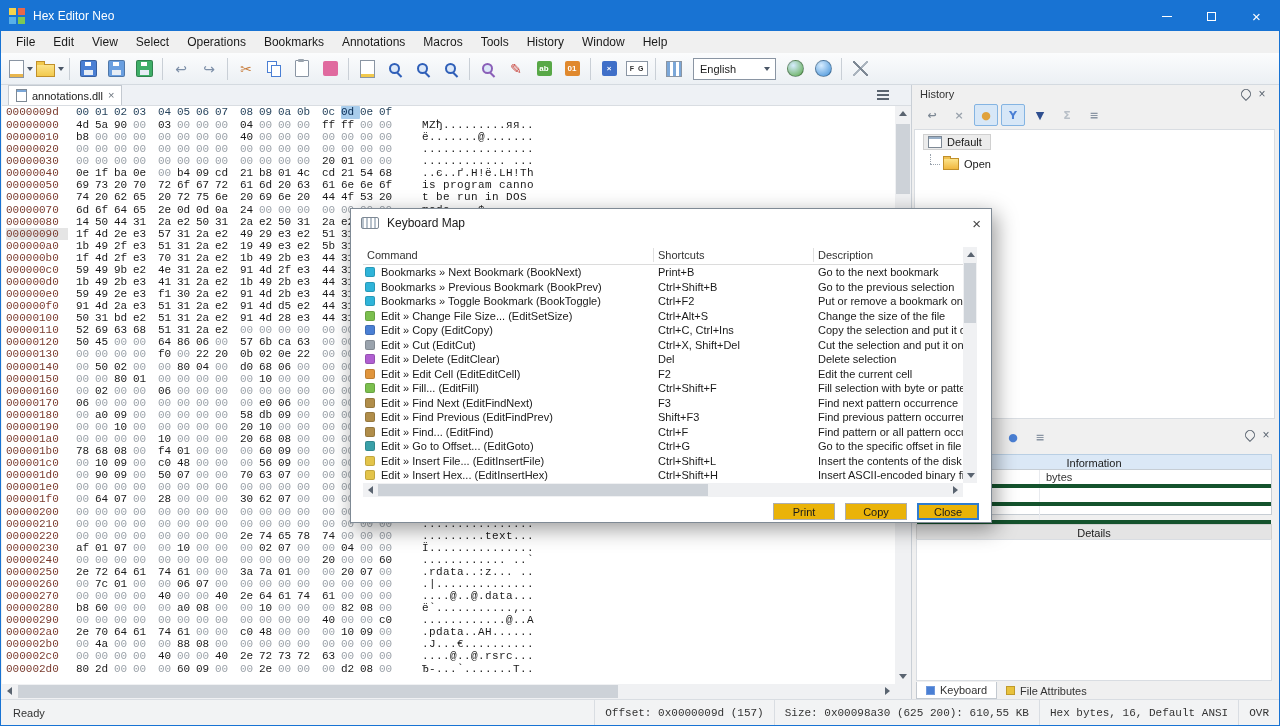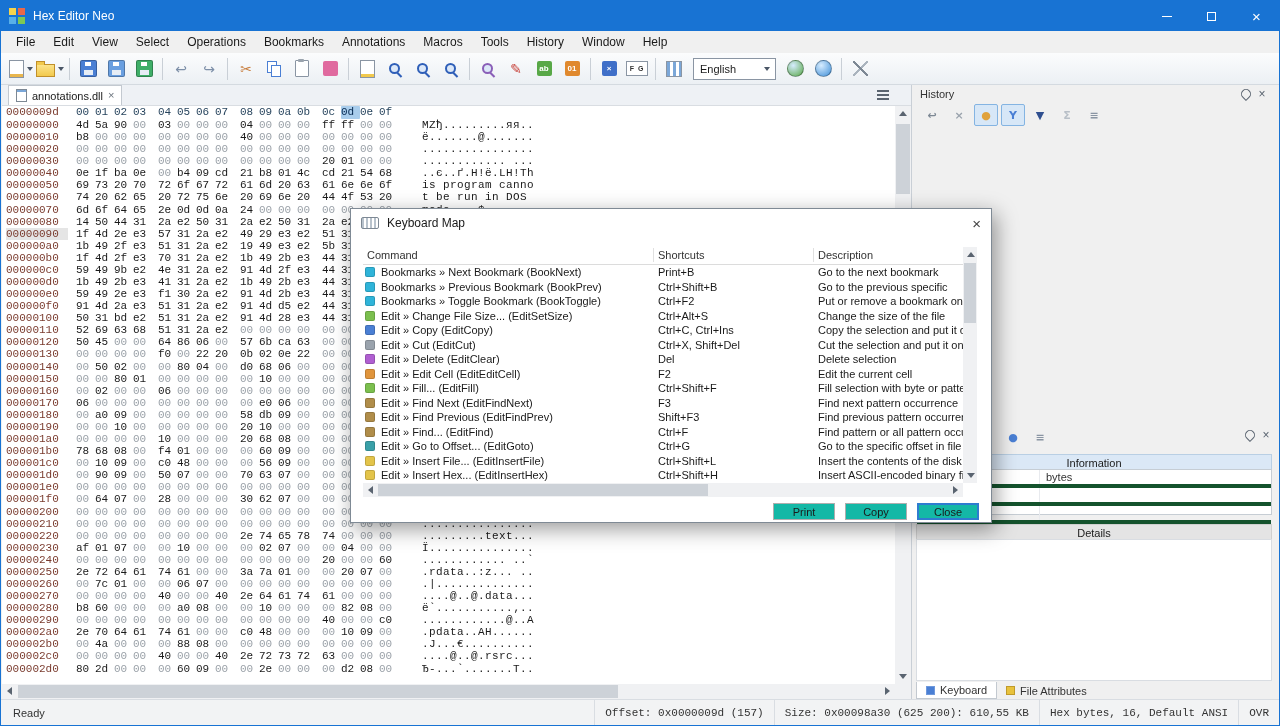--- a/index.html
+++ b/index.html
@@ -131,21 +131,21 @@
   .krow{position:relative;height:14.5px;display:flex;align-items:center;}
   .kic{width:10px;height:10px;border-radius:2px;margin:0 6px 0 2px;flex:none;box-shadow:inset 0 0 0 1px rgba(0,0,0,.15);}
   .kcmd{width:277px;flex:none;white-space:nowrap;overflow:hidden;}
   .ksc{width:160px;flex:none;white-space:nowrap;}
   .kds{flex:1;white-space:nowrap;overflow:hidden;}
   .dlg-vscroll{position:absolute;left:612px;top:38px;width:14px;height:236px;background:#f0f1f3;}
   .dlg-vscroll .vthumb{top:16px;height:60px;}
   .dlg-hscroll{position:absolute;left:12px;top:274px;width:600px;height:14px;background:#f0f1f3;}
   .dlg-hscroll .hthumb{left:15px;width:330px;}
   .dlg-buttons{position:absolute;right:12px;top:294px;display:flex;gap:10px;}
-  .btn{width:62px;height:17px;background:#14b8a6;border:1px solid #aeaeae;display:flex;align-items:center;justify-content:center;font-size:11px;color:#1a1a1a;box-sizing:border-box;}
+  .btn{width:62px;height:17px;background:#eab308;border:1px solid #aeaeae;display:flex;align-items:center;justify-content:center;font-size:11px;color:#1a1a1a;box-sizing:border-box;}
   .btn.def{border:1px solid #2f7cd0;box-shadow:inset 0 0 0 1px #2f7cd0;}
 </style>
 </head>
 <body>
 
 <div class="window">
 
   <div class="titlebar">
     <span class="app-icon">
       <span style="background:#f6d44c"></span>
@@ -391,20 +391,32 @@
           <span class="pti">
             <span class="ptg" style="color: rgb(47, 79, 143);">▼</span>
           </span>
           <span class="pti">
             <span class="ptg" style="color: rgb(184, 191, 199);">Σ</span>
           </span>
           <span class="pti">
             <span class="ptg" style="color: rgb(138, 149, 163);">≡</span>
           </span>
         </div>
+      <div class="hist-body">
+        <div class="tree-root">
+          <span class="node-ic"></span>
+          <span>Default</span>
+        </div>
+        <span class="tree-vline"></span>
+        <span class="tree-hline"></span>
+        <div class="tree-child">
+          <span class="folder-sm"></span>
+          <span>Open</span>
+        </div>
+      </div>
     </div>
 
     <div class="splitter"></div>
 
     <div class="infop">
       <div class="ptoolbar">
           <span class="pti">
             <span class="ptg" style="color: rgb(90, 100, 112); font-size: 9px;">1.F</span>
           </span>
           <span class="pti">
@@ -485,21 +497,21 @@
         <div class="krow">
           <span class="kic" style="background: rgb(47, 180, 217);"></span>
           <span class="kcmd">Bookmarks » Next Bookmark (BookNext)</span>
           <span class="ksc">Print+B</span>
           <span class="kds">Go to the next bookmark</span>
         </div>
         <div class="krow">
           <span class="kic" style="background: rgb(47, 180, 217);"></span>
           <span class="kcmd">Bookmarks » Previous Bookmark (BookPrev)</span>
           <span class="ksc">Ctrl+Shift+B</span>
-          <span class="kds">Go to the previous specific</span>
+          <span class="kds">Go to the previous selection</span>
         </div>
         <div class="krow">
           <span class="kic" style="background: rgb(47, 180, 217);"></span>
           <span class="kcmd">Bookmarks » Toggle Bookmark (BookToggle)</span>
           <span class="ksc">Ctrl+F2</span>
           <span class="kds">Put or remove a bookmark on the current</span>
         </div>
         <div class="krow">
           <span class="kic" style="background: rgb(123, 191, 78);"></span>
           <span class="kcmd">Edit » Change File Size... (EditSetSize)</span>

